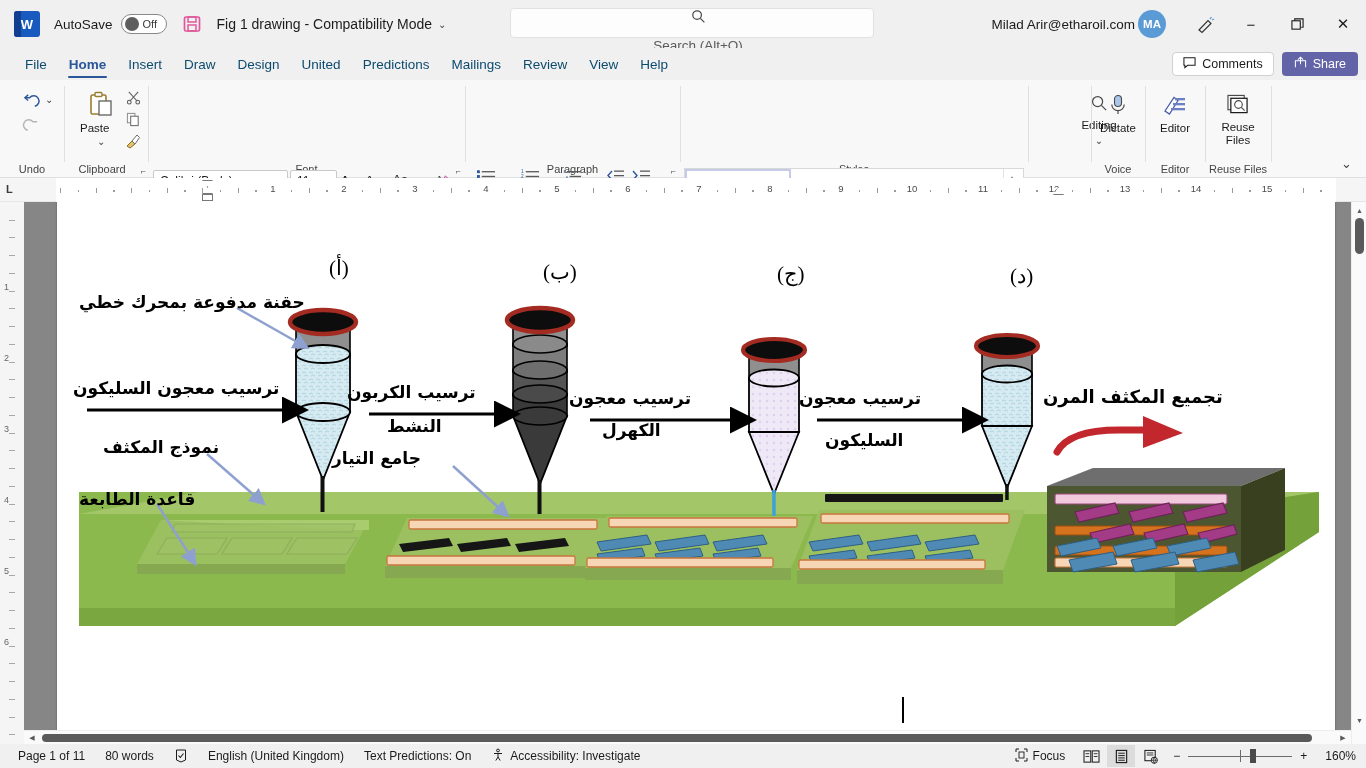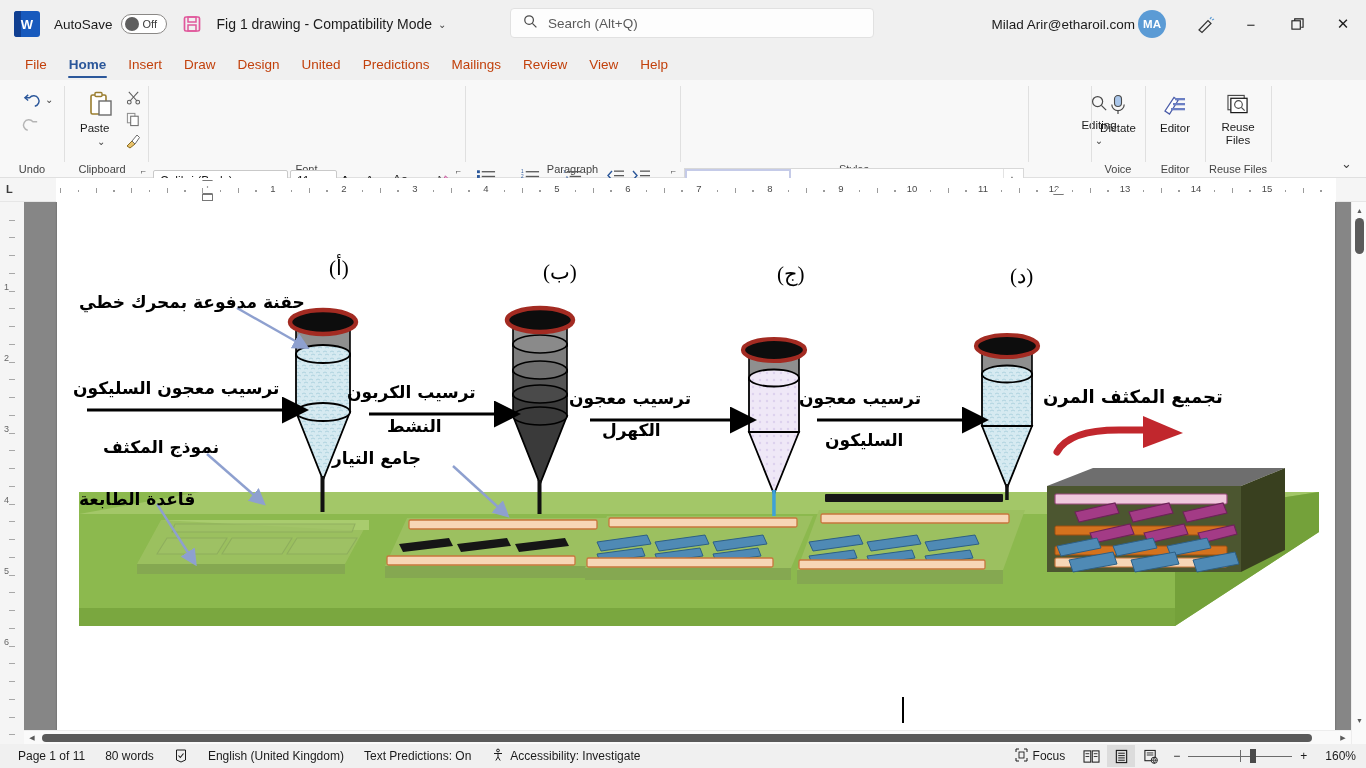--- a/index.html
+++ b/index.html
@@ -42,21 +42,21 @@
   .save-icon { margin-left: 14px; width: 22px; height: 22px; position: relative; }
   .doc-title {
     margin-left: 14px; font-size: 14px; color: #1b1b1b;
     display: flex; align-items: center; gap: 6px; white-space: nowrap;
   }
   .caret-dn { font-size: 10px; color: #444; }
 
   .searchbox {
     position: absolute; left: 510px; top: 8px; width: 364px; height: 30px;
     background: #fdfdfd; border: 1px solid #e1e1e1; border-radius: 4px;
-    display: flex; align-items: center; padding-left: 12px; gap: 10px;
+    display: flex; align-items: center; padding-left: 12px; gap: 10px; flex-direction: column;
   }
   .searchbox .s-text { font-size: 13.5px; color: #5a5a5a; }
 
   .acct {
     position: absolute; right: 200px; top: 0; height: 48px;
     display: flex; align-items: center; gap: 3px;
   }
   .acct .acct-name { font-size: 13.5px; color: #1b1b1b; }
   .avatar {
     width: 28px; height: 28px; border-radius: 50%; background: #5b9bd5;
@@ -72,21 +72,21 @@
     justify-content: center; font-size: 15px; color: #1b1b1b;
   }
   .pen-btn { width: 44px; height: 48px; display:flex; align-items:center; justify-content:center;}
 
   
   .tabbar {
     position: absolute; top: 48px; left: 0; width: 1366px; height: 32px;
     background: #f0f0f0; display: flex; align-items: center; padding-left: 14px;
   }
   .tab {
-    font-size: 13.5px; color: #c2410c; padding: 4px 11px; height: 28px;
+    font-size: 13.5px; color: #0c4a6e; padding: 4px 11px; height: 28px;
     display: flex; align-items: center; border-radius: 4px; white-space: nowrap;
   }
   .tab.active { color: #2b579a; font-weight: 600; position: relative; }
   .tab.active::after {
     content: ""; position: absolute; left: 10px; right: 10px; bottom: 0;
     height: 2.5px; background: #2b579a; border-radius: 2px;
   }
   .tabbar-right { position: absolute; right: 8px; display: flex; align-items: center; gap: 8px;}
   .btn-comments {
     border: 1px solid #d0d0d0; background: #fff; border-radius: 4px;
@@ -310,20 +310,39 @@
     <div class="tab">Insert</div>
     <div class="tab">Draw</div>
     <div class="tab">Design</div>
     <div class="tab">United</div>
     <div class="tab">Predictions</div>
     <div class="tab">Mailings</div>
     <div class="tab">Review</div>
     <div class="tab">View</div>
     <div class="tab">Help</div>
 
+    <div class="tabbar-right">
+      <div class="btn-comments">
+        <span>
+          <svg width="13" height="13" viewBox="0 0 14 14">
+            <path d="M1 2 H13 V10 H5 L2 12.5 V10 H1 Z" fill="none" stroke="#1b1b1b" stroke-width="1.1"></path>
+          </svg>
+        </span>
+        <span>Comments</span>
+      </div>
+      <div class="btn-share">
+        <span>
+          <svg width="13" height="13" viewBox="0 0 14 14">
+            <path d="M1.5 12 V5 H12.5 V12" fill="none" stroke="#fff" stroke-width="1.1"></path>
+            <path d="M7 9 V1.5 M4.2 4 L7 1.2 L9.8 4" fill="none" stroke="#fff" stroke-width="1.1"></path>
+          </svg>
+        </span>
+        <span>Share</span>
+      </div>
+    </div>
   </div>
 
   <div class="ribbon">
 
     <div class="grp" style="left:0; width:64px;">
       <div class="fbtn" style="left:18px; top:10px; width:26px;">
         <svg width="19" height="17" viewBox="0 0 20 18">
           <path d="M13.5 14 A5.6 5.6 0 1 0 8 5 H3.5" fill="none" stroke="#2b579a" stroke-width="1.5"></path>
           <path d="M6.5 2 L3 5 L6.5 8" fill="none" stroke="#2b579a" stroke-width="1.5"></path>
         </svg>

